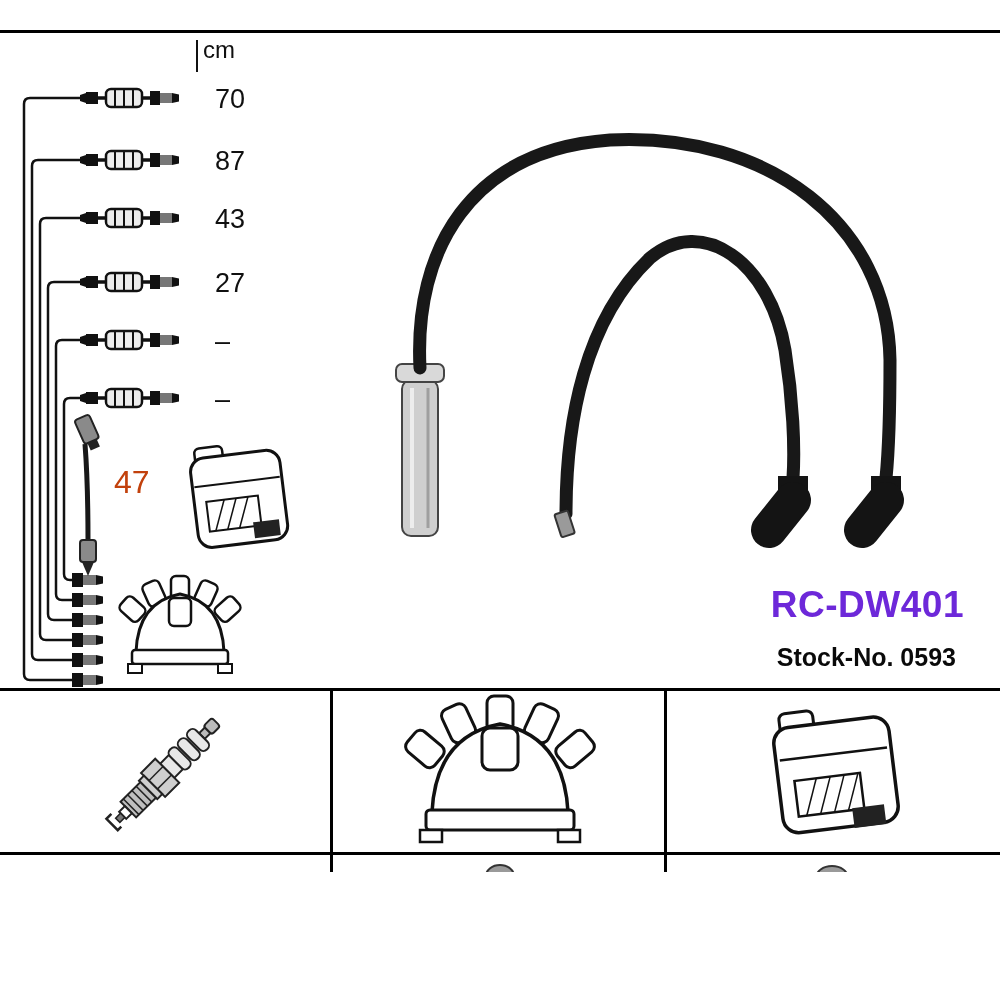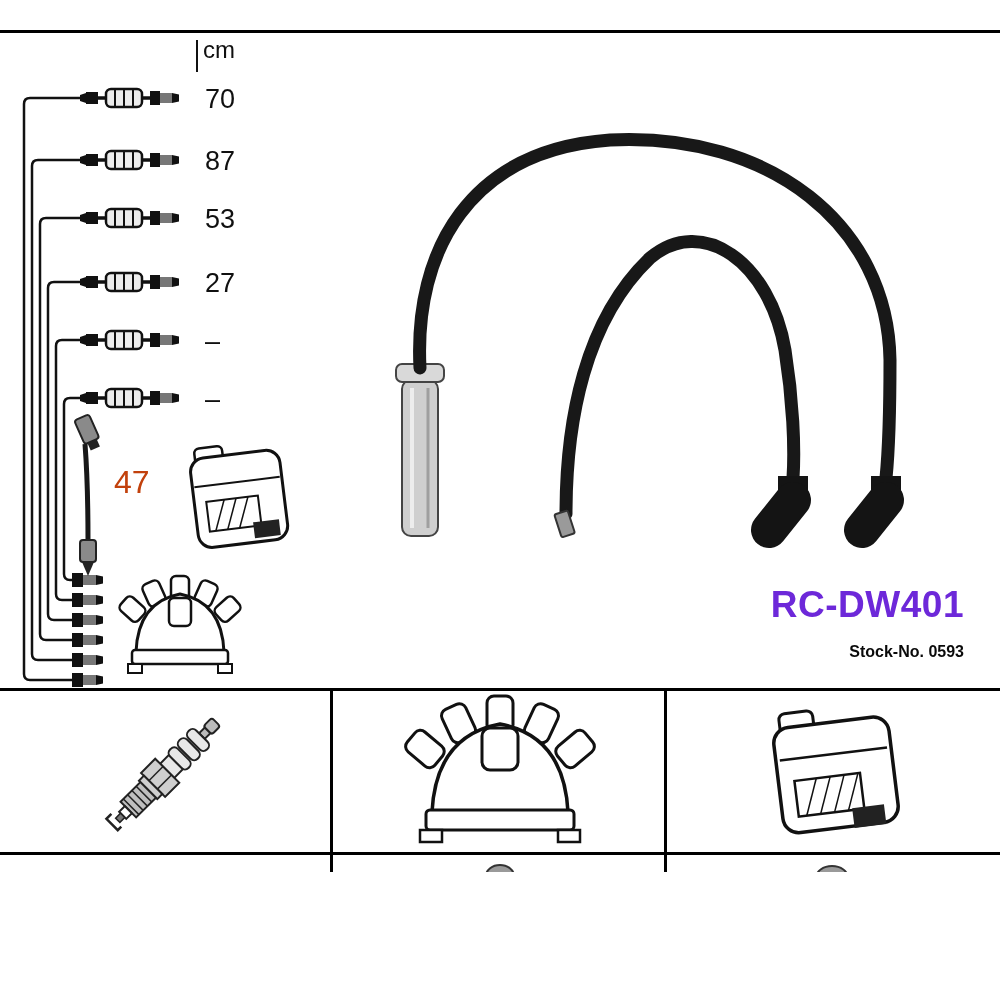--- a/index.html
+++ b/index.html
@@ -2,44 +2,44 @@
 <html><head>
 <meta charset="utf-8">
 <style>
   html,body{margin:0;padding:0;background:#fff;}
   #screenshot{
     position:relative;width:1000px;height:872px;background:#fff;overflow:hidden;
     font-family:"Liberation Sans", sans-serif;color:#111;
   }
   .top-rule{position:absolute;top:30px;left:0;width:1000px;height:3px;background:#000;}
   .illus{position:absolute;inset:0;pointer-events:none;}
-  .len-label{position:absolute;left:205px;font-size:27px;color:#101010;}
+  .len-label{position:absolute;left:215px;font-size:27px;color:#101010;}
   .unit-label{position:absolute;left:203px;top:36px;font-size:24px;color:#101010;}
   .coil-len-label{position:absolute;left:114px;top:464px;font-size:32px;color:#c2410c;}
   .part-number{position:absolute;right:36px;top:584px;font-size:37px;font-weight:bold;color:#6d28d9;letter-spacing:.5px;}
-  .stock-line{position:absolute;right:36px;top:643px;font-size:16px;font-weight:bold;color:#0a0a0a;}
+  .stock-line{position:absolute;right:44px;top:643px;font-size:25px;font-weight:bold;color:#0a0a0a;}
   .grid{
     position:absolute;left:0;top:688px;width:1000px;height:312px;box-sizing:border-box;
     border-top:3px solid #000;display:grid;grid-template-columns:333px 334px 333px;grid-template-rows:164px auto;
   }
   .cell{border-right:3px solid #000;border-bottom:3px solid #000;}
   .cell.lc{border-right:none;}
   .cell.lr{border-bottom:none;}
 </style>
 </head>
 <body>
 
 <div id="screenshot">
 
   <div class="top-rule"></div>
 
   <span class="unit-label">cm</span>
   <span class="len-label" style="top:84px">70</span>
   <span class="len-label" style="top:146px">87</span>
-  <span class="len-label" style="top:204px">53</span>
+  <span class="len-label" style="top:204px">43</span>
   <span class="len-label" style="top:268px">27</span>
   <span class="len-label" style="top:326px">–</span>
   <span class="len-label" style="top:384px">–</span>
   <span class="coil-len-label">47</span>
 
   <span class="part-number">RC-DW401</span>
   <span class="stock-line">Stock-No. 0593</span>
 
   <div class="grid">
     <div class="cell"></div>

